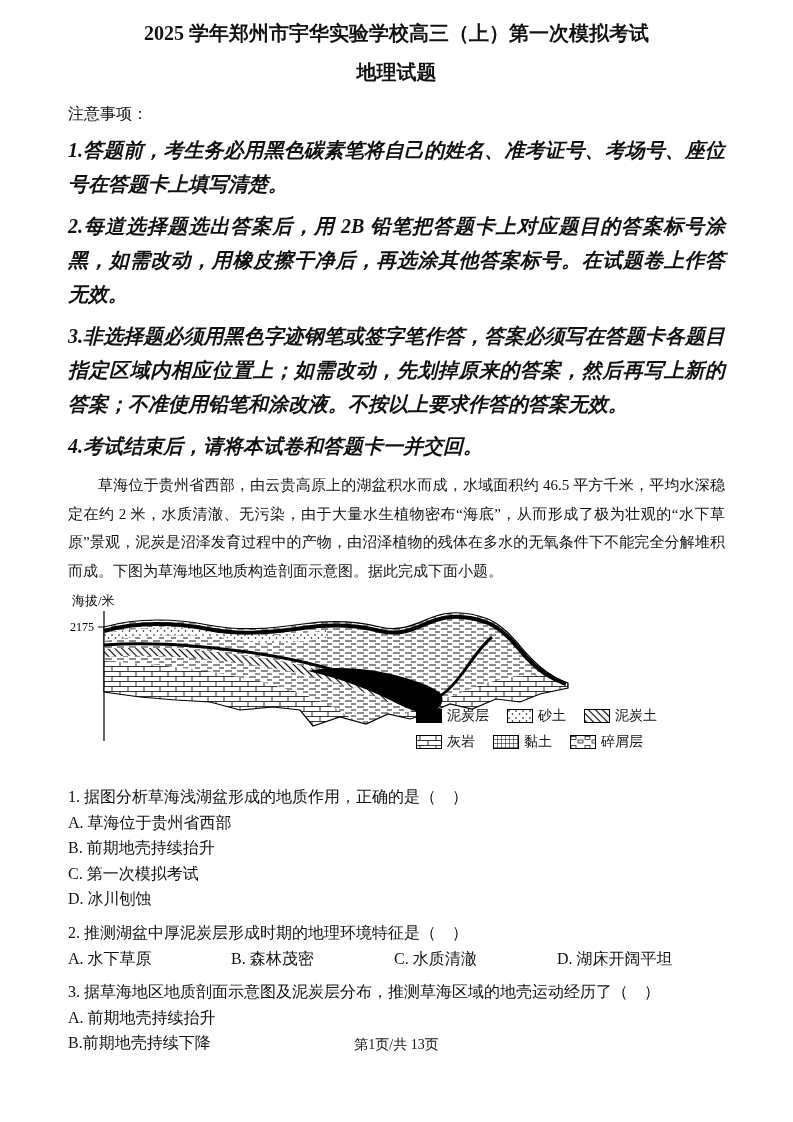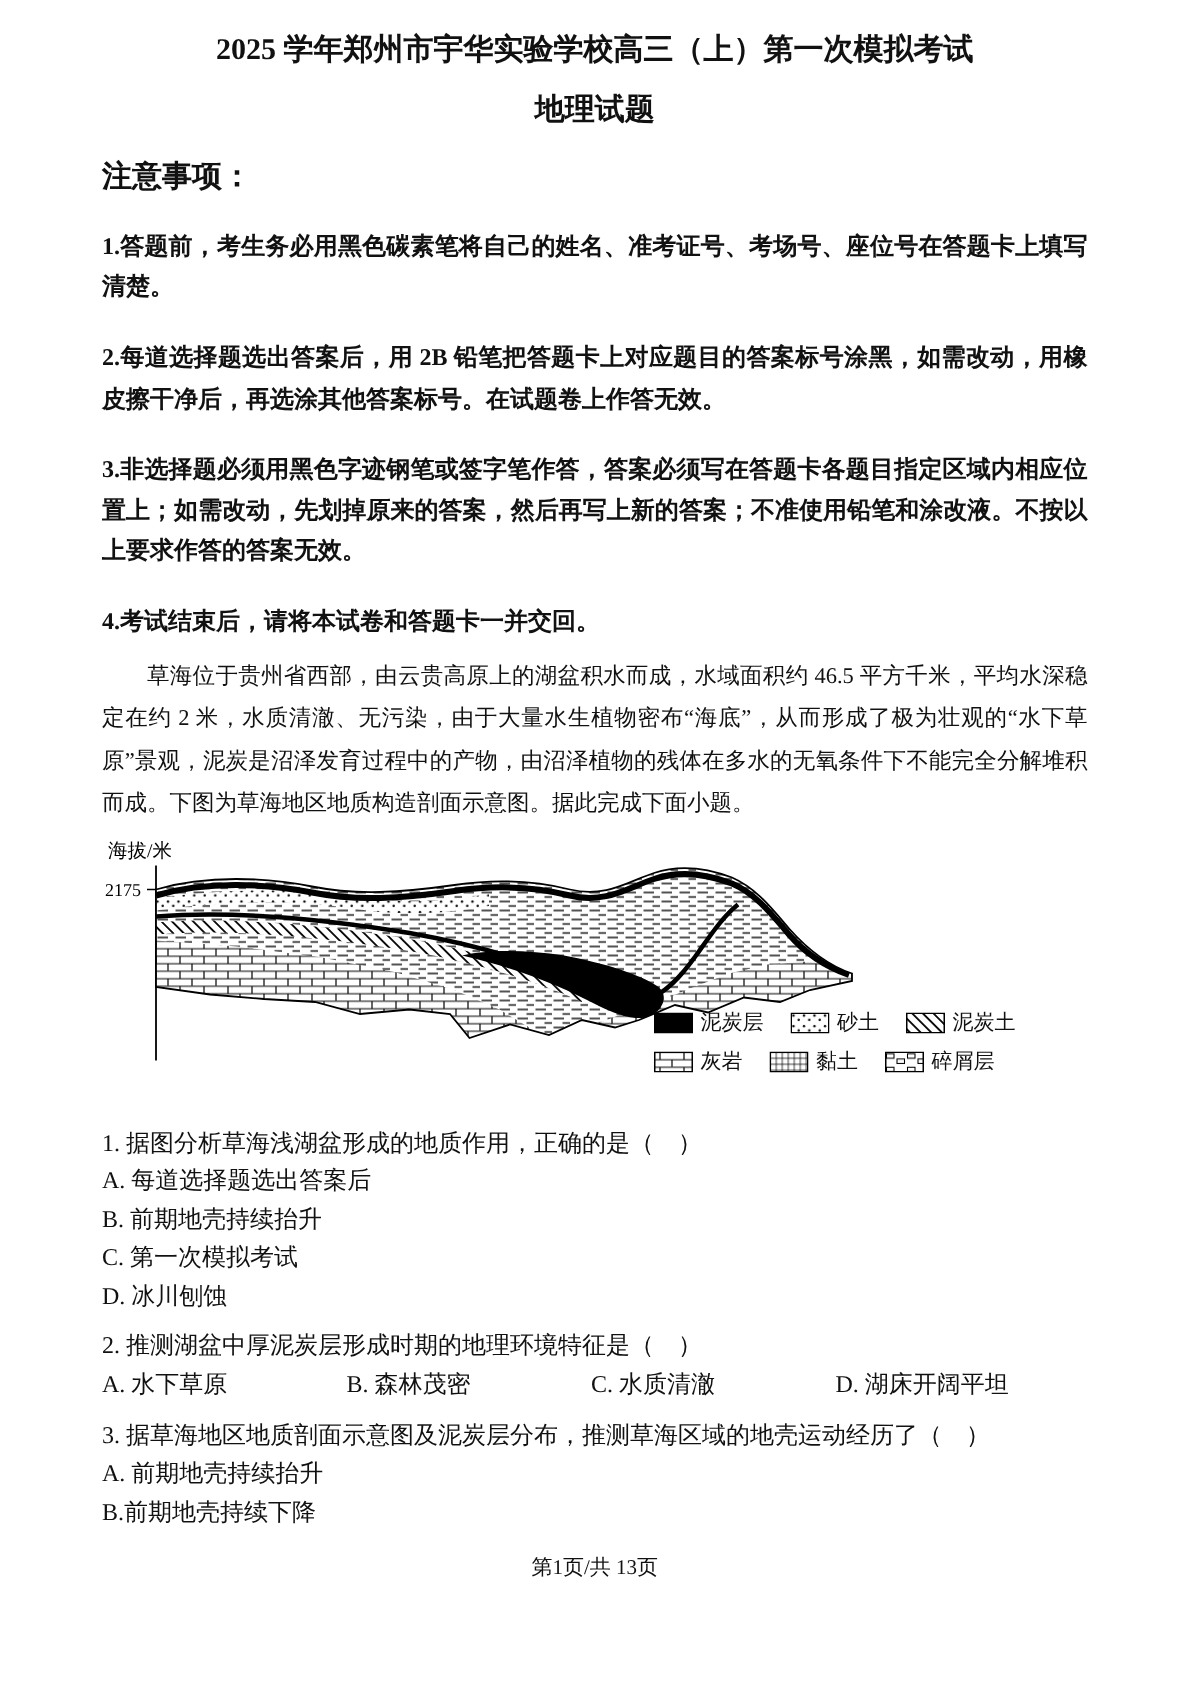--- a/index.html
+++ b/index.html
@@ -9,28 +9,28 @@
     color:#111;
     font-family:"Liberation Serif","DejaVu Serif",serif;
     position:relative;
     overflow:hidden;
   }
   .page { padding:20px 68px 0 68px; position:relative; height:100%; }
 
   .title { font-size:20px; font-weight:bold; text-align:center; line-height:1.35; }
   .subtitle { font-size:20px; font-weight:bold; text-align:center; margin-top:12px; }
 
-  .notice-heading { font-size:20px; font-weight:bold; margin-top:18px; }
-  .notice-item { font-size:16px; font-weight:bold; line-height:1.7; margin-top:20px; text-align:justify; }
+  .notice-heading { font-size:16px; font-weight:normal; margin-top:18px; }
+  .notice-item { font-size:20px; font-weight:bold; line-height:1.7; margin-top:8px; text-align:justify;font-style:italic; }
   .section-heading { font-size:16px; font-weight:bold; line-height:1.7; margin-top:10px; text-align:justify; }
 
   .passage { font-size:15px; line-height:1.9; margin-top:8px; text-indent:2em; text-align:justify; }
 
   .diagram { position:relative; margin-top:6px; height:185px; }
-  .legend { position:absolute; left:368px; top:112px;font-family:Liberation Serif, serif; }
+  .legend { position:absolute; left:348px; top:112px;font-family:Liberation Serif, serif; }
   .legend-row { display:flex; align-items:center; height:26px; }
   .legend-item { display:flex; align-items:center; margin-right:18px; }
   .legend-item .lab { font-size:14px; margin-left:5px; white-space:nowrap; }
 
   .question { margin-top:8px; }
   .stem { font-size:16px; line-height:1.6; }
   .options { display:flex; flex-wrap:wrap; }
   .opt { font-size:16px; line-height:1.6; white-space:pre-wrap; }
   .opt.half { width:332px; }
   .opt.quarter { width:163px; }
@@ -148,21 +148,21 @@
             </svg>
           <span class="lab">碎屑层</span>
         </div>
       </div>
     </div>
   </div>
 
   <div class="question">
     <div class="stem">1. 据图分析草海浅湖盆形成的地质作用，正确的是（　）</div>
     <div class="options">
-      <span class="opt half">A. 每道选择题选出答案后</span>
+      <span class="opt half">A. 草海位于贵州省西部</span>
       <span class="opt half">B. 前期地壳持续抬升</span>
       <span class="opt half">C. 第一次模拟考试</span>
       <span class="opt half">D. 冰川刨蚀</span>
     </div>
   </div>
 
   <div class="question">
     <div class="stem">2. 推测湖盆中厚泥炭层形成时期的地理环境特征是（　）</div>
     <div class="options">
       <span class="opt quarter">A. 水下草原</span>

